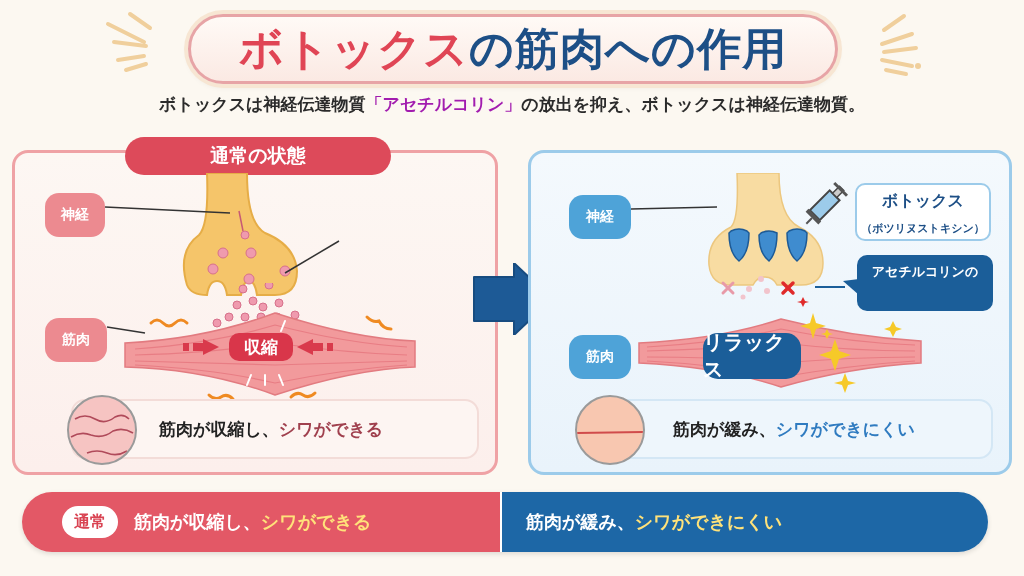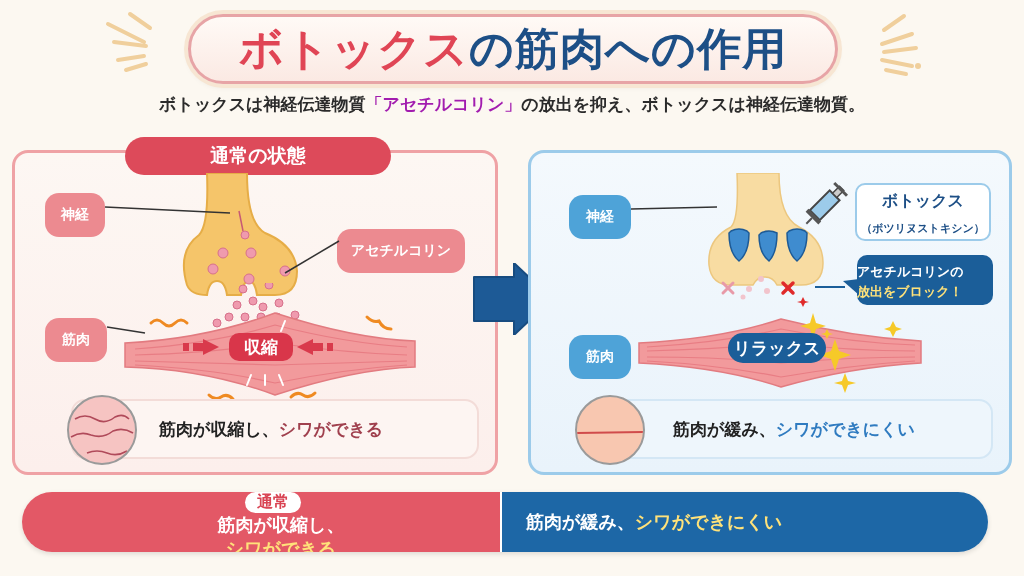--- a/index.html
+++ b/index.html
@@ -68,21 +68,21 @@
   
   .center-arrow { position: absolute; left: 470px; top: 263px; }
 
   
   .bottom-bar {
     position: absolute; left: 22px; top: 492px; width: 966px; height: 60px;
     border-radius: 30px; overflow: hidden; display: flex;
     box-shadow: 0 2px 5px rgba(0,0,0,0.12);
   }
   .bb-half { height: 100%; display: flex; align-items: center; font-size: 18px; font-weight: bold; color: #fff; }
-  .bb-left { width: 478px; background: #e35866; padding-left: 40px; flex-direction: column; }
+  .bb-left { width: 478px; background: #e35866; padding-left: 40px; }
   .bb-right { flex: 1; background: #1d67a6; padding-left: 24px; border-left: 2px solid #fff; }
   .bb-badge {
     background: #fff; height: 32px; border-radius: 16px; padding: 0 12px;
     display: flex; align-items: center; font-size: 16px; font-weight: bold; margin-right: 16px;
   }
   .bb-left .bb-badge { color: #d94453; }
   .bb-right .bb-badge { color: #1d5f9c; }
   .bb-yellow { color: #ffe27a; }
 </style>
 </head>
@@ -146,21 +146,20 @@
         <circle cx="82" cy="34" r="4"></circle>
         <circle cx="100" cy="32" r="4"></circle>
     </g>
   </svg>
 
   <div class="tag tag-red" style="left:30px;top:40px;width:60px">神経</div>
   <svg class="abs" style="left:90px;top:50px" width="130" height="20">
       <line x1="0" y1="4" x2="125" y2="10" stroke="#333" stroke-width="1.5"></line>
     </svg>
 
-  <div class="tag tag-red" style="left:322px;top:76px;width:128px">アセチルコリン</div>
   <svg class="abs" style="left:268px;top:86px" width="60" height="40">
       <line x1="56" y1="2" x2="2" y2="34" stroke="#333" stroke-width="1.5"></line>
     </svg>
 
   <svg class="abs" style="left:100px;top:150px" width="310" height="110">
     <path d="M10 40 Q90 36 160 10 Q240 36 300 38 L300 64 Q240 66 160 92 Q90 66 10 64 Z" fill="#f29a9c" stroke="#e27b80" stroke-width="1.5"></path>
     <g stroke="#e87d84" stroke-width="1.2" fill="none">
       <path d="M20 46 Q100 40 160 22 Q230 40 292 44"></path>
       <path d="M20 52 Q100 50 160 40 Q230 50 292 52"></path>
       <path d="M20 58 Q100 60 160 62 Q230 60 292 58"></path>
@@ -257,23 +256,22 @@
   <div class="tag tag-blue" style="left:38px;top:42px;width:62px">神経</div>
   <svg class="abs" style="left:100px;top:52px" width="90" height="10">
       <line x1="0" y1="4" x2="86" y2="2" stroke="#333" stroke-width="1.5"></line>
     </svg>
 
   <div class="abs" style="left:324px;top:30px;width:136px;height:58px;background:#fff;border:2px solid #9ccbea;border-radius:10px;text-align:center;">
     <div style="font-size:16px;font-weight:bold;color:#1d4f86;margin-top:6px">ボトックス</div>
     <div style="font-size:11px;font-weight:bold;color:#1d4f86;margin-top:9px">（ボツリヌストキシン）</div>
   </div>
 
-  <div class="abs" style="left:326px;top:102px;width:136px;height:50px;background:#1b5e99;border-radius:10px;color:#fff;font-size:13px;font-weight:bold;line-height:20px;padding-top:7px;">
+  <div class="abs" style="left:326px;top:102px;width:136px;height:56px;background:#1b5e99;border-radius:10px;text-align:center;color:#fff;font-size:13px;font-weight:bold;line-height:20px;padding-top:7px;">
     <div>アセチルコリンの</div>
-    <div style="color:#ffe27a">放出をブロック！</div>
   </div>
   <svg class="abs" style="left:284px;top:124px" width="46" height="20">
       <line x1="0" y1="10" x2="30" y2="10" stroke="#1b5e99" stroke-width="2"></line>
       <polygon points="28,4 44,2 44,18" fill="#1b5e99"></polygon>
     </svg>
 
   <svg class="abs" style="left:100px;top:160px" width="300" height="80">
     <path d="M8 30 Q90 26 150 6 Q220 24 290 28 L290 50 Q220 54 150 74 Q90 54 8 50 Z" fill="#f29a9c" stroke="#e27b80" stroke-width="1.5"></path>
     <g stroke="#e87d84" stroke-width="1.2" fill="none">
       <path d="M16 34 Q90 30 150 16 Q220 30 284 32"></path>
@@ -285,21 +283,21 @@
   <svg class="abs" style="left:268px;top:160px" width="120" height="80">
     <g fill="#f6c928">
       <polygon points="14,0 17,10 27,13 17,16 14,26 11,16 1,13 11,10"></polygon>
       <polygon points="36,26 40,38 52,42 40,46 36,58 32,46 20,42 32,38"></polygon>
       <polygon points="46,60 49,68 57,70 49,72 46,80 43,72 35,70 43,68"></polygon>
       <polygon points="94,8 97,14 103,16 97,18 94,24 91,18 85,16 91,14"></polygon>
       <polygon points="28,16 30,20 34,21 30,22 28,26 26,22 22,21 26,20"></polygon>
     </g>
   </svg>
   <div class="tag tag-blue" style="left:38px;top:182px;width:62px">筋肉</div>
-  <div class="tag" style="left:197px;top:180px;width:98px;height:30px;background:#1b5e99;font-size:17px;border-radius:15px">リラックス</div>
+  <div class="tag" style="left:172px;top:180px;width:98px;height:46px;background:#1b5e99;font-size:20px;border-radius:15px">リラックス</div>
 
   <div class="summary-box">
     <span style="margin-left:84px">筋肉が緩み、</span>
       <span style="color:#2f7bc0">シワができにくい</span>
   </div>
   <div class="circle-inset" style="left:44px;top:242px;background:#f8c7b0">
     <svg width="70" height="70">
         <line x1="0" y1="36" x2="70" y2="35" stroke="#d04b4b" stroke-width="2"></line>
       </svg>
   </div>

